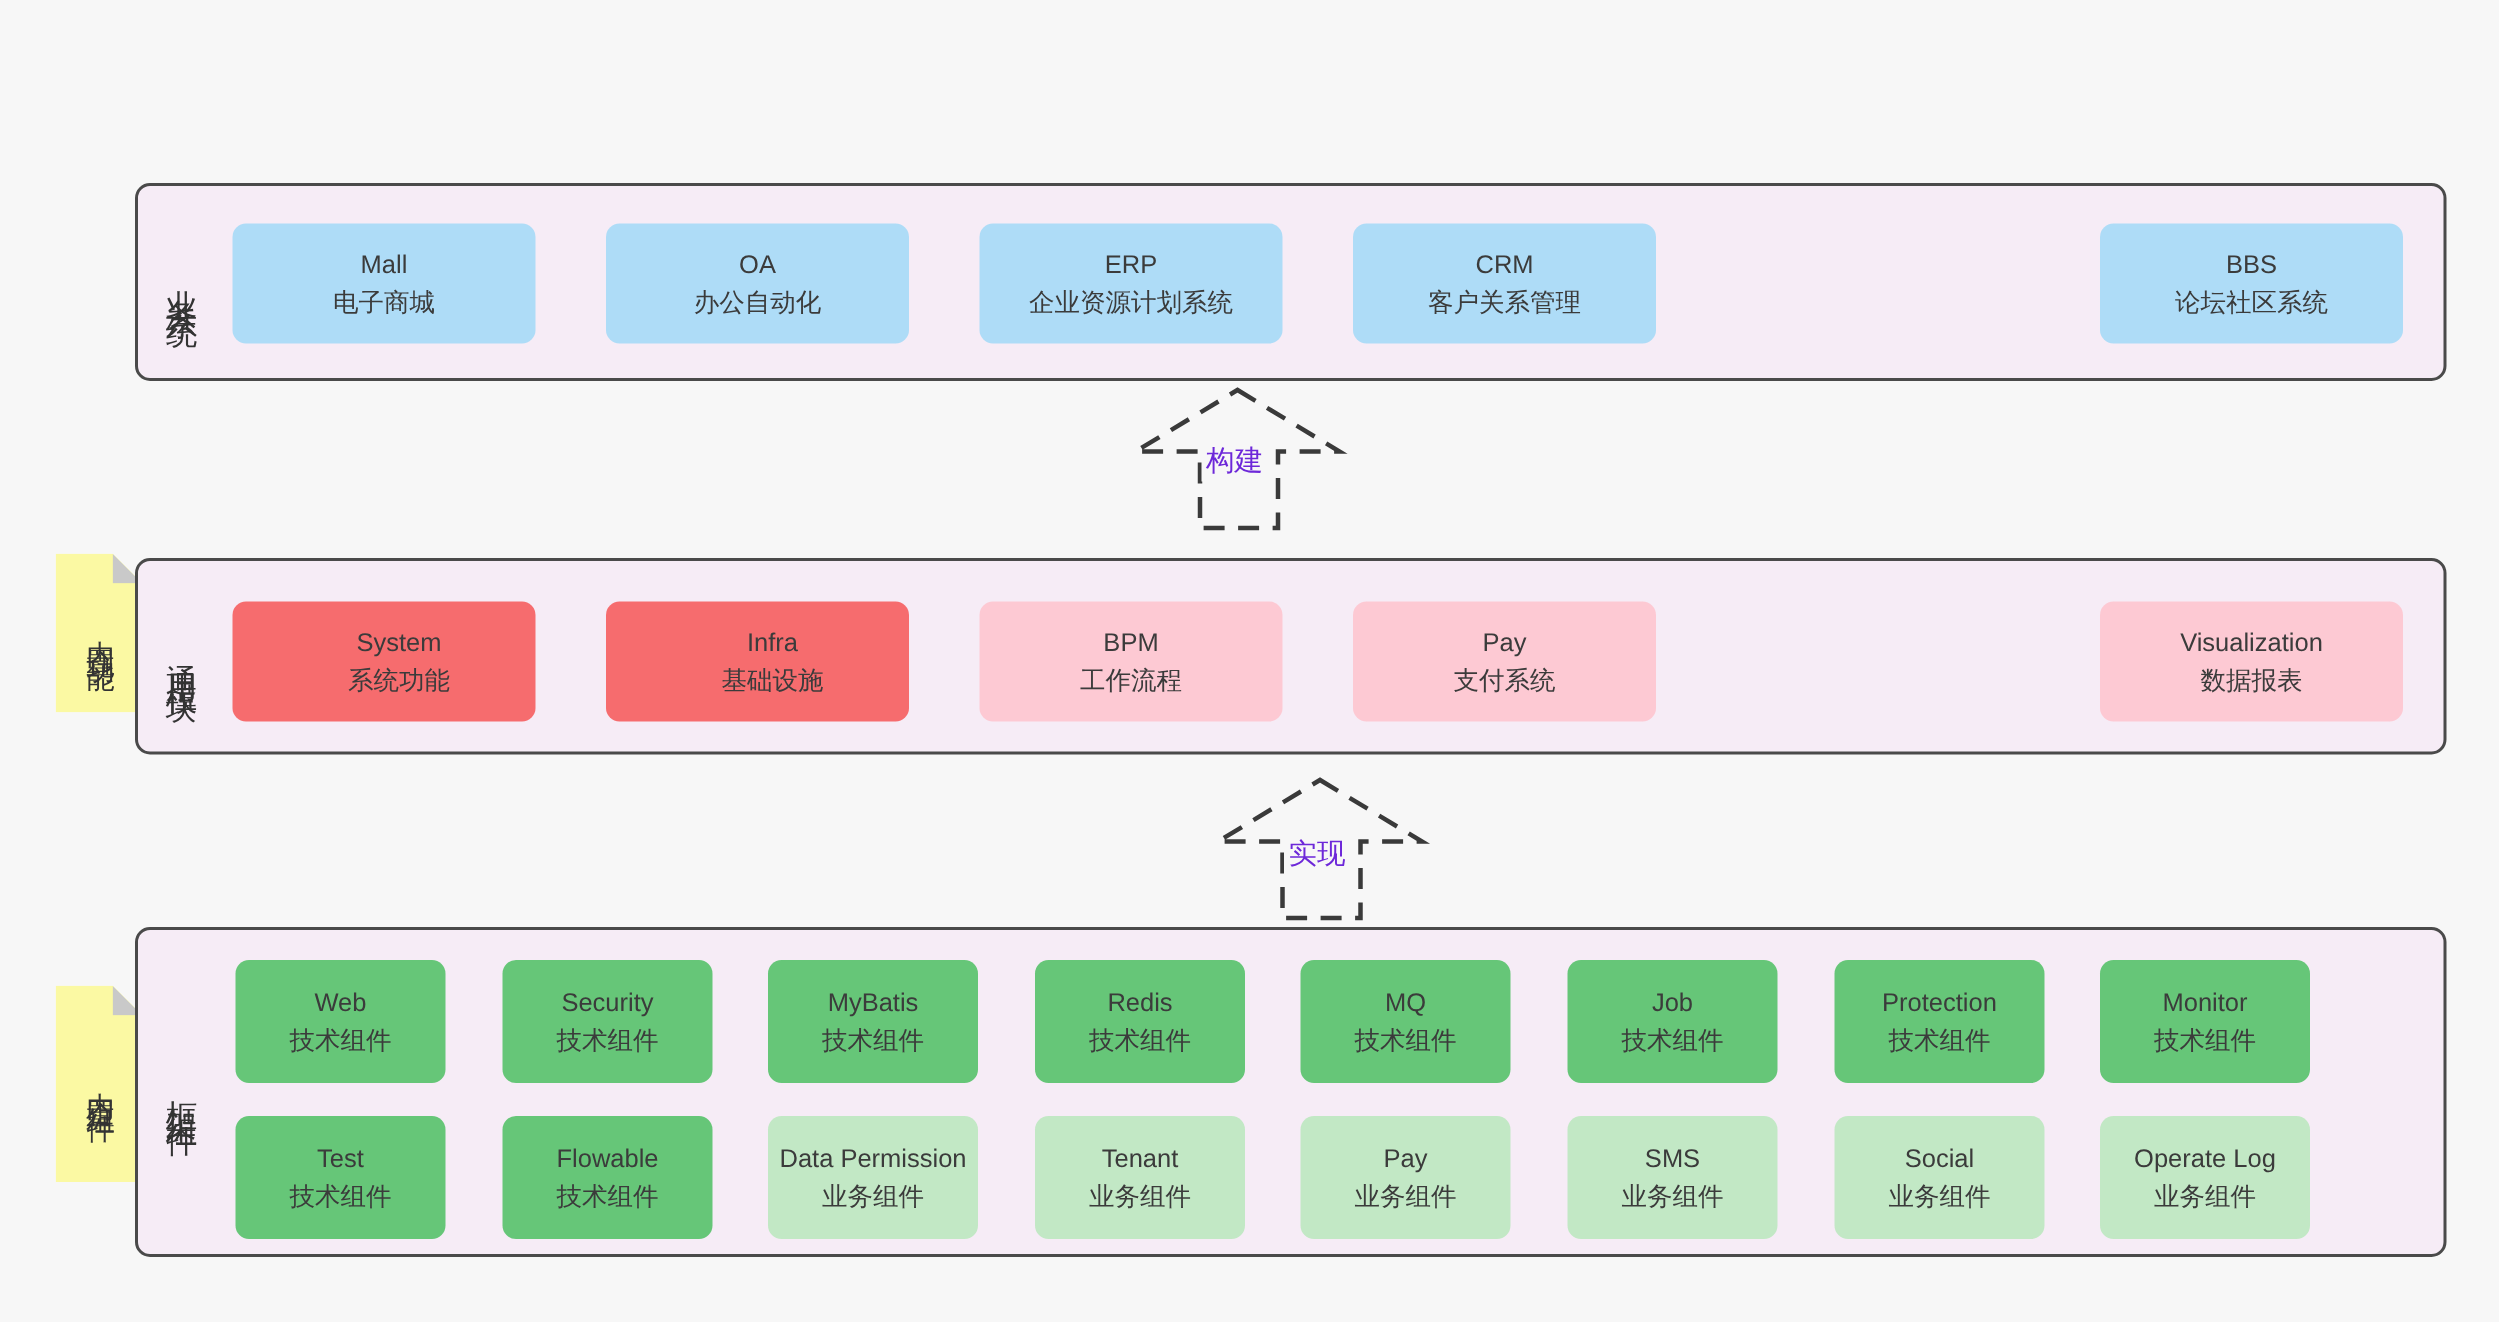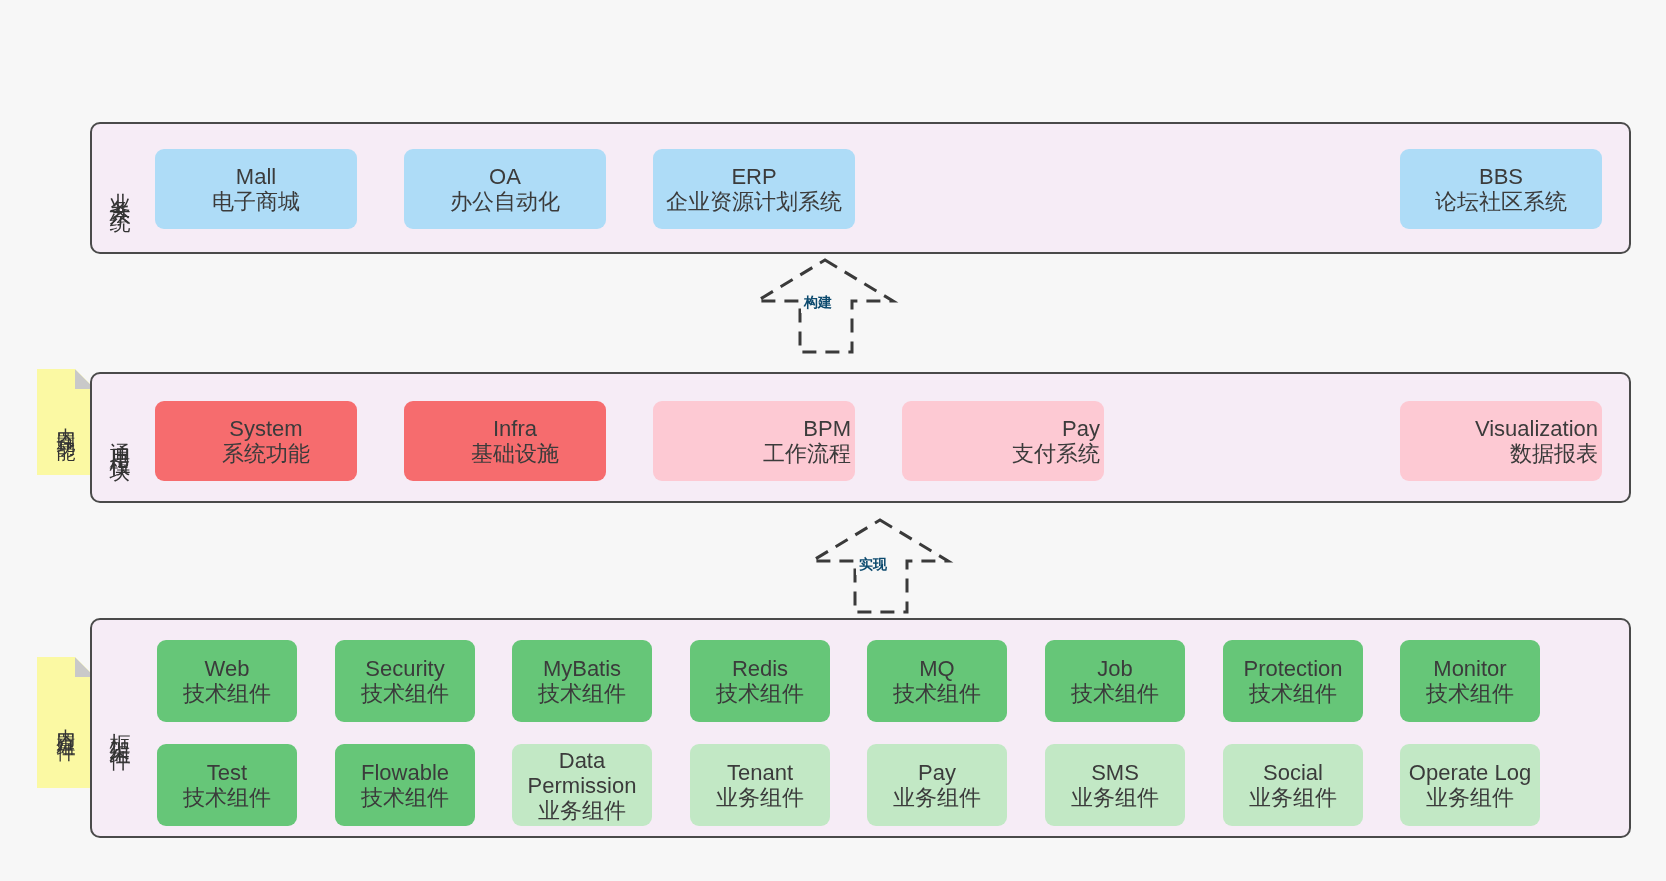--- a/index.html
+++ b/index.html
@@ -15,31 +15,31 @@
   #c-modules{top:372px;height:131px;}
   #c-framework{top:618px;height:220px;}
   .vlabel{
     position:absolute;left:14px;top:50%;transform:translateY(-50%);
     writing-mode:vertical-lr;text-orientation:upright;
     font-size:21px;letter-spacing:6px;color:#333;white-space:nowrap;
   }
   .box{
     position:absolute;border-radius:9px;display:flex;flex-direction:column;
     align-items:center;justify-content:center;text-align:center;
-    font-size:22px;line-height:25px;color:#3b3b3b;padding:0 4px;box-sizing:border-box;
+    font-size:17px;line-height:25px;color:#3b3b3b;padding:0 4px;box-sizing:border-box;
   }
   .lg{width:202px;height:80px;}
   .sm{width:140px;height:82px;}
   #c-business .box{top:25px;}
   #c-modules .box{top:27px;}
   #c-framework .r1{top:20px;}
   #c-framework .r2{top:124px;}
   .blue{background:#aedcf7;}
   .red{background:#f66c6e;padding-left:24px;}
-  .pink{background:#fdc9d3;align-items:flex-end;}
+  .pink{background:#fdc9d3;}
   .green{background:#66c678;}
   .lightgreen{background:#c2e8c5;align-items:center;}
   .colA0{left:63px}.colA1{left:312px}.colA2{left:561px}.colA3{left:810px}.colA4{left:1059px}.colA5{left:1308px}
   .colB0{left:65px}.colB1{left:243px}.colB2{left:420px}.colB3{left:598px}.colB4{left:775px}.colB5{left:953px}.colB6{left:1131px}.colB7{left:1308px}
   .tab{
     position:absolute;left:37px;width:58px;background:#fbf9a3;z-index:0;
     display:flex;align-items:center;justify-content:center;
     writing-mode:vertical-lr;text-orientation:upright;
     font-size:19px;letter-spacing:5px;color:#333;
     clip-path:polygon(0 0, calc(100% - 20px) 0, 100% 20px, 100% 100%, 0 100%);
@@ -48,22 +48,22 @@
   #tab-framework{top:657px;height:131px;}
   .tab-fold{
     position:absolute;top:0;right:0;width:20px;height:20px;background:#c9c9c9;
     clip-path:polygon(0 0, 100% 100%, 0 100%);
   }
   .arrow{position:absolute;z-index:0;}
   #arrow-build{left:745px;top:252px;}
   #arrow-impl{left:800px;top:512px;}
   .arrow polygon{fill:none;stroke:#3a3a3a;stroke-width:3;stroke-dasharray:14 9;}
   .arrow-label{
-    position:absolute;z-index:2;background:#f7f7f7;color:#0c4a6e;
-    font-size:14px;padding:1px 3px;white-space:nowrap;font-weight:bold;
+    position:absolute;z-index:2;background:#f7f7f7;color:#6d28d9;
+    font-size:19px;padding:1px 3px;white-space:nowrap;
   }
   #label-build{left:801px;top:293px;}
   #label-impl{left:856px;top:555px;}
 </style>
 </head>
 <body>
 
 <div class="page">
 
   <div class="tab" id="tab-modules">
@@ -93,20 +93,24 @@
       <div>电子商城</div>
     </div>
     <div class="box lg blue colA1">
       <div>OA</div>
       <div>办公自动化</div>
     </div>
     <div class="box lg blue colA2">
       <div>ERP</div>
       <div>企业资源计划系统</div>
     </div>
+    <div class="box lg blue colA3">
+      <div>CRM</div>
+      <div>客户关系管理</div>
+    </div>
     <div class="box lg blue colA5">
       <div>BBS</div>
       <div>论坛社区系统</div>
     </div>
   </div>
 
   <div class="container" id="c-modules">
     <div class="vlabel">通用模块</div>
 
     <div class="box lg red colA0">

